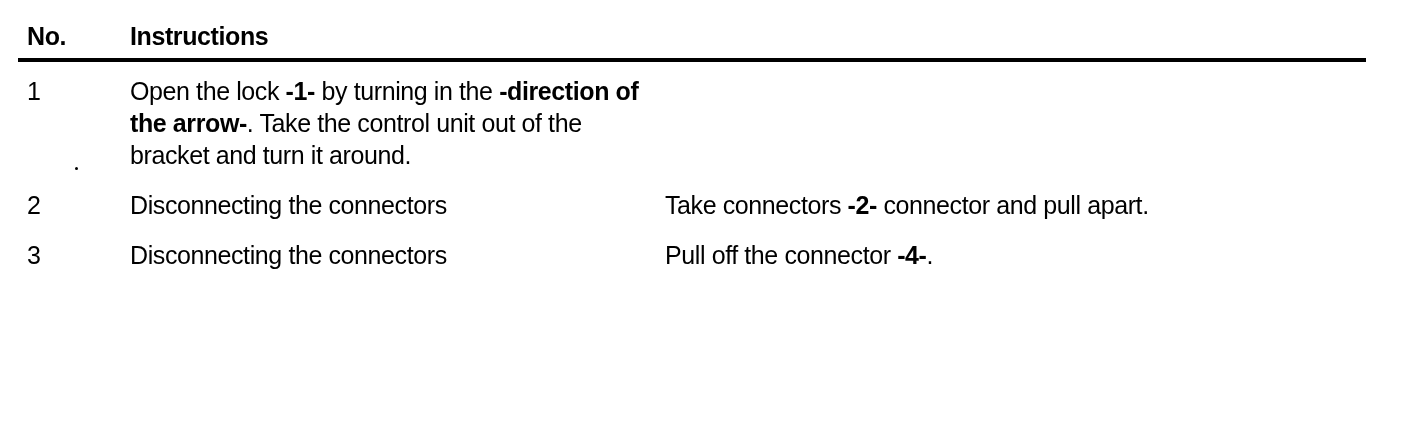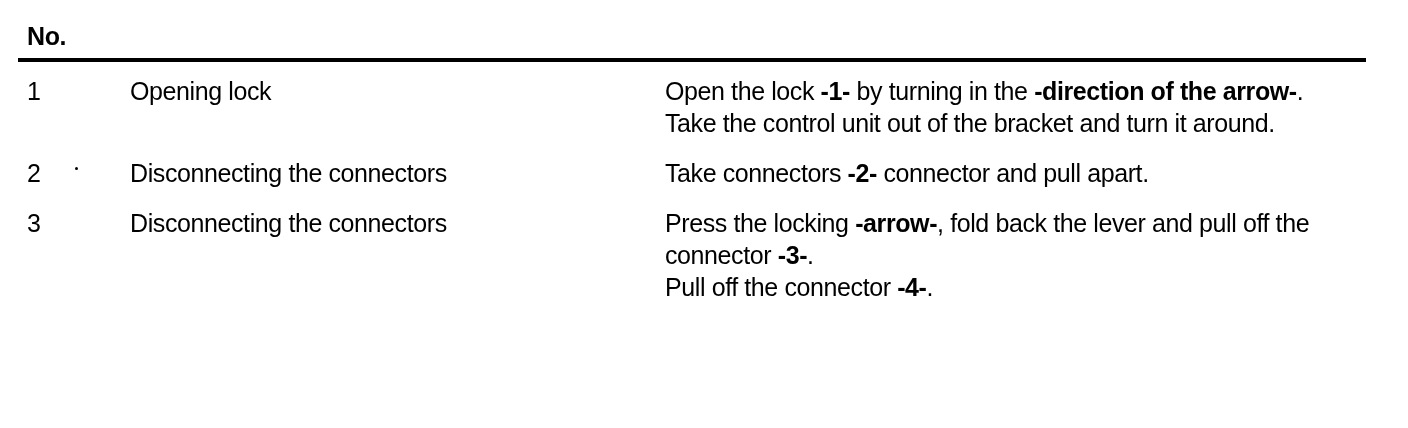--- a/index.html
+++ b/index.html
@@ -44,40 +44,39 @@
     background: #000000;
     border-radius: 50%;
   }
 </style>
 </head>
 <body>
 
 <div class="doc">
   <div class="row header">
     <div class="col-no hdr">No.</div>
+    <div class="col-instr hdr">Instructions</div>
   </div>
   <div class="rule"></div>
   <div id="rows">
       <div class="row">
         <div class="col-no">1</div>
-        <div class="col-proc">Opening lock</div>
         <div class="col-instr">
           <div><span>Open the lock </span><span class="b">-1-</span><span> by turning in the </span><span class="b">-direction of the arrow-</span><span>. Take the control unit out of the bracket and turn it around.</span></div>
         </div>
       </div>
       <div class="row">
         <div class="col-no">2</div>
         <div class="col-proc">Disconnecting the connectors</div>
         <div class="col-instr">
           <div><span>Take connectors </span><span class="b">-2-</span><span> connector and pull apart.</span></div>
         </div>
       </div>
       <div class="row">
         <div class="col-no">3</div>
         <div class="col-proc">Disconnecting the connectors</div>
         <div class="col-instr">
-          <div><span>Press the locking </span><span class="b">-arrow-</span><span>, fold back the lever and pull off the connector </span><span class="b">-3-</span><span>.</span></div>
           <div><span>Pull off the connector </span><span class="b">-4-</span><span>.</span></div>
         </div>
       </div>
     </div>
   <div class="speck"></div>
 </div>
 
 </body></html>

